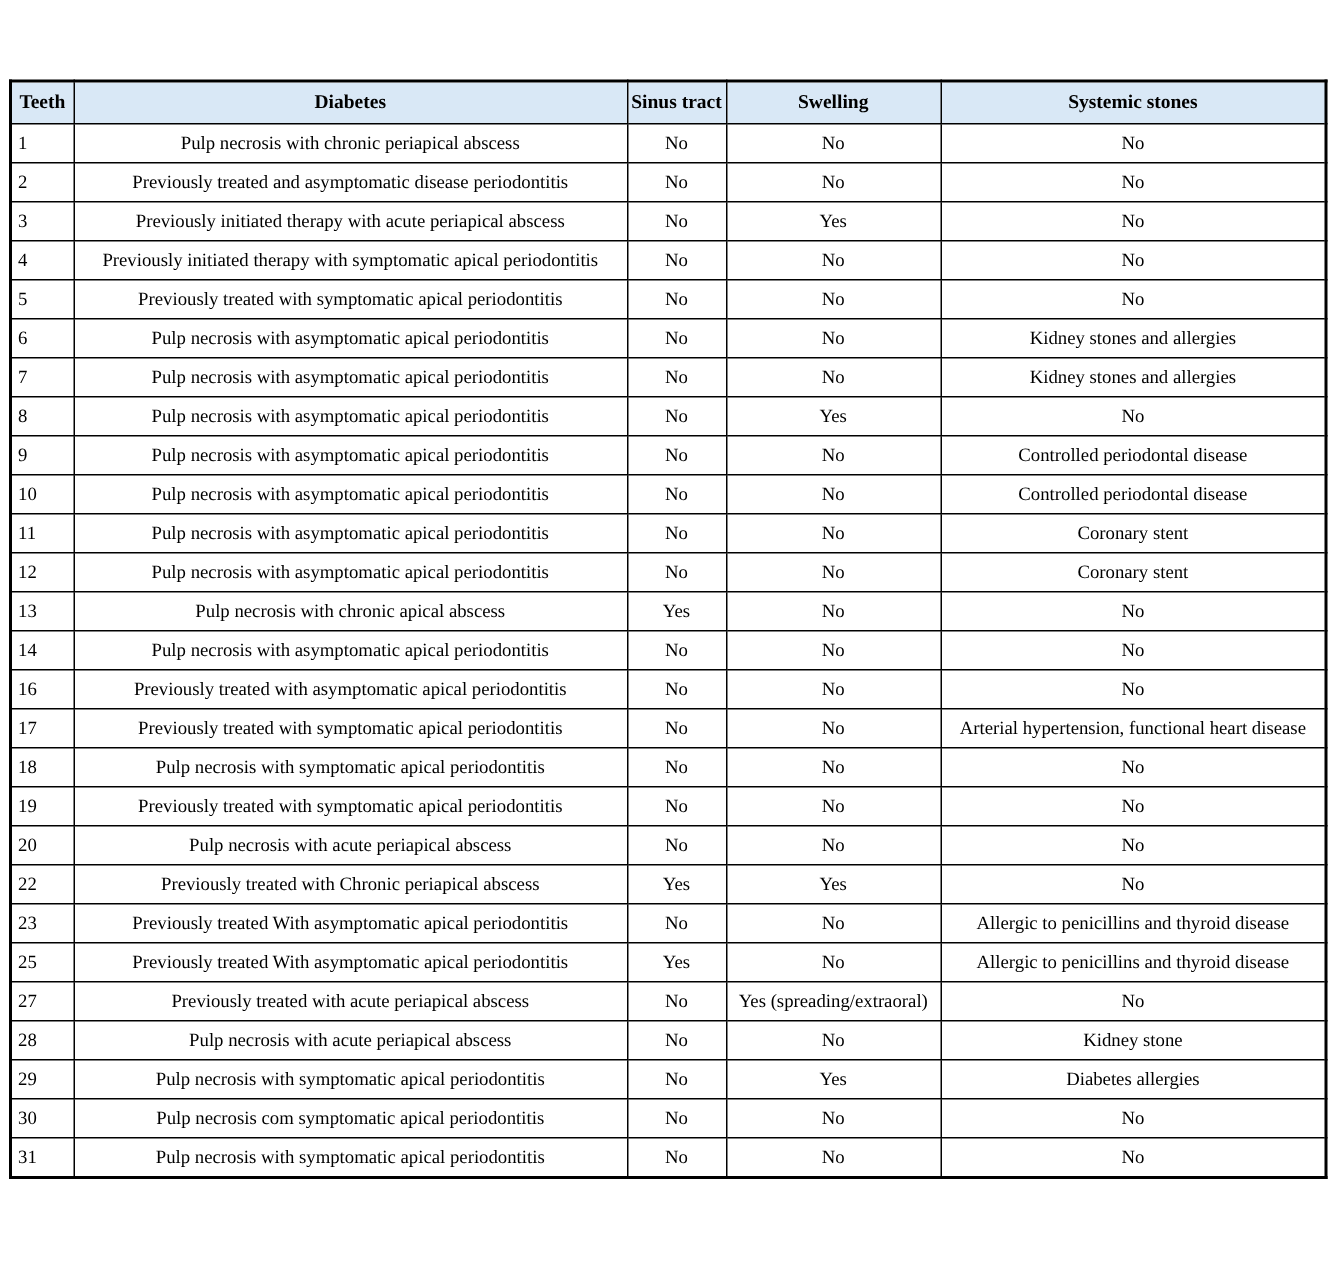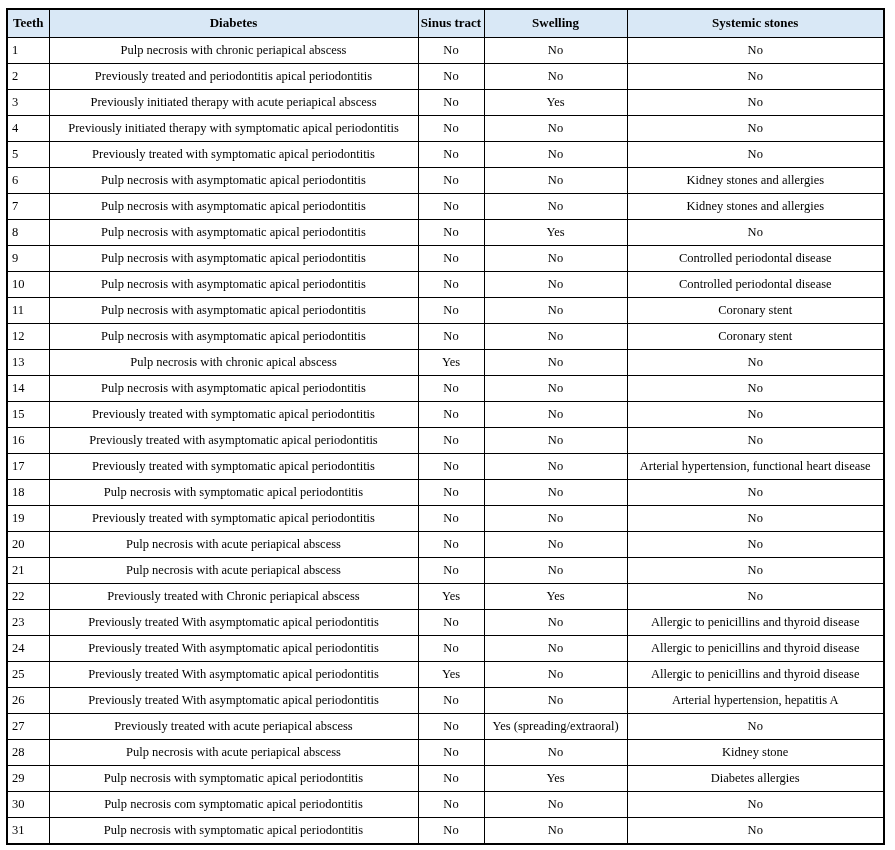--- a/index.html
+++ b/index.html
@@ -15,20 +15,21 @@
     box-sizing: border-box;
     width: 895px;
     height: 850px;
     padding: 8px 7px 10px 6px;
   }
   table.clinical-table {
     border-collapse: collapse;
     table-layout: fixed;
     width: 796px;
     border: 2px solid #000000;
+    margin-top: 45px;
   }
   table.clinical-table th,
   table.clinical-table td {
     border: 1px solid #000000;
     font-size: 12.5px;
     line-height: 1.1;
     padding: 4px 4px;
     height: 17px;
     overflow: hidden;
     white-space: nowrap;
@@ -76,21 +77,21 @@
     <tbody>
         <tr>
     <td class="cell-teeth">1</td>
     <td class="cell-diag">Pulp necrosis with chronic periapical abscess</td>
     <td class="cell-sinus">No</td>
     <td class="cell-swelling">No</td>
     <td class="cell-systemic">No</td>
   </tr>
         <tr>
     <td class="cell-teeth">2</td>
-    <td class="cell-diag">Previously treated and periodontitis apical periodontitis</td>
+    <td class="cell-diag">Previously treated and asymptomatic disease periodontitis</td>
     <td class="cell-sinus">No</td>
     <td class="cell-swelling">No</td>
     <td class="cell-systemic">No</td>
   </tr>
         <tr>
     <td class="cell-teeth">3</td>
     <td class="cell-diag">Previously initiated therapy with acute periapical abscess</td>
     <td class="cell-sinus">No</td>
     <td class="cell-swelling">Yes</td>
     <td class="cell-systemic">No</td>
@@ -166,27 +167,20 @@
     <td class="cell-systemic">No</td>
   </tr>
         <tr>
     <td class="cell-teeth">14</td>
     <td class="cell-diag">Pulp necrosis with asymptomatic apical periodontitis</td>
     <td class="cell-sinus">No</td>
     <td class="cell-swelling">No</td>
     <td class="cell-systemic">No</td>
   </tr>
         <tr>
-    <td class="cell-teeth">15</td>
-    <td class="cell-diag">Previously treated with symptomatic apical periodontitis</td>
-    <td class="cell-sinus">No</td>
-    <td class="cell-swelling">No</td>
-    <td class="cell-systemic">No</td>
-  </tr>
-        <tr>
     <td class="cell-teeth">16</td>
     <td class="cell-diag">Previously treated with asymptomatic apical periodontitis</td>
     <td class="cell-sinus">No</td>
     <td class="cell-swelling">No</td>
     <td class="cell-systemic">No</td>
   </tr>
         <tr>
     <td class="cell-teeth">17</td>
     <td class="cell-diag">Previously treated with symptomatic apical periodontitis</td>
     <td class="cell-sinus">No</td>
@@ -202,66 +196,45 @@
   </tr>
         <tr>
     <td class="cell-teeth">19</td>
     <td class="cell-diag">Previously treated with symptomatic apical periodontitis</td>
     <td class="cell-sinus">No</td>
     <td class="cell-swelling">No</td>
     <td class="cell-systemic">No</td>
   </tr>
         <tr>
     <td class="cell-teeth">20</td>
-    <td class="cell-diag">Pulp necrosis with acute periapical abscess</td>
-    <td class="cell-sinus">No</td>
-    <td class="cell-swelling">No</td>
-    <td class="cell-systemic">No</td>
-  </tr>
-        <tr>
-    <td class="cell-teeth">21</td>
     <td class="cell-diag">Pulp necrosis with acute periapical abscess</td>
     <td class="cell-sinus">No</td>
     <td class="cell-swelling">No</td>
     <td class="cell-systemic">No</td>
   </tr>
         <tr>
     <td class="cell-teeth">22</td>
     <td class="cell-diag">Previously treated with Chronic periapical abscess</td>
     <td class="cell-sinus">Yes</td>
     <td class="cell-swelling">Yes</td>
     <td class="cell-systemic">No</td>
   </tr>
         <tr>
     <td class="cell-teeth">23</td>
     <td class="cell-diag">Previously treated With asymptomatic apical periodontitis</td>
     <td class="cell-sinus">No</td>
     <td class="cell-swelling">No</td>
     <td class="cell-systemic">Allergic to penicillins and thyroid disease</td>
   </tr>
         <tr>
-    <td class="cell-teeth">24</td>
-    <td class="cell-diag">Previously treated With asymptomatic apical periodontitis</td>
-    <td class="cell-sinus">No</td>
-    <td class="cell-swelling">No</td>
-    <td class="cell-systemic">Allergic to penicillins and thyroid disease</td>
-  </tr>
-        <tr>
     <td class="cell-teeth">25</td>
     <td class="cell-diag">Previously treated With asymptomatic apical periodontitis</td>
     <td class="cell-sinus">Yes</td>
     <td class="cell-swelling">No</td>
     <td class="cell-systemic">Allergic to penicillins and thyroid disease</td>
-  </tr>
-        <tr>
-    <td class="cell-teeth">26</td>
-    <td class="cell-diag">Previously treated With asymptomatic apical periodontitis</td>
-    <td class="cell-sinus">No</td>
-    <td class="cell-swelling">No</td>
-    <td class="cell-systemic">Arterial hypertension, hepatitis A</td>
   </tr>
         <tr>
     <td class="cell-teeth">27</td>
     <td class="cell-diag">Previously treated with acute periapical abscess</td>
     <td class="cell-sinus">No</td>
     <td class="cell-swelling">Yes (spreading/extraoral)</td>
     <td class="cell-systemic">No</td>
   </tr>
         <tr>
     <td class="cell-teeth">28</td>

